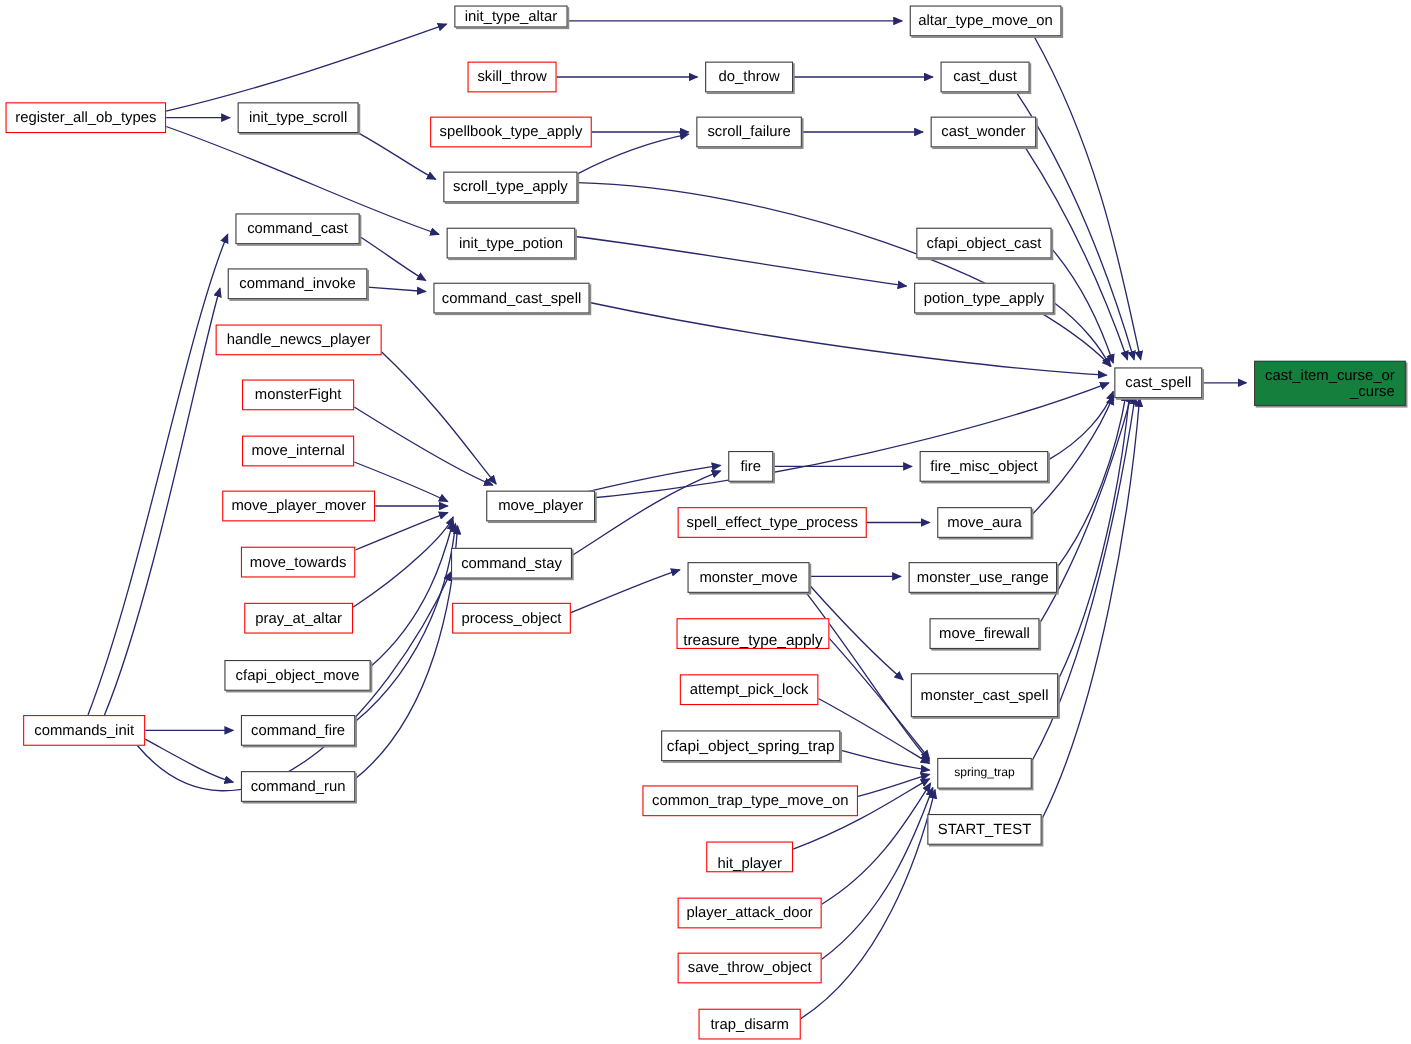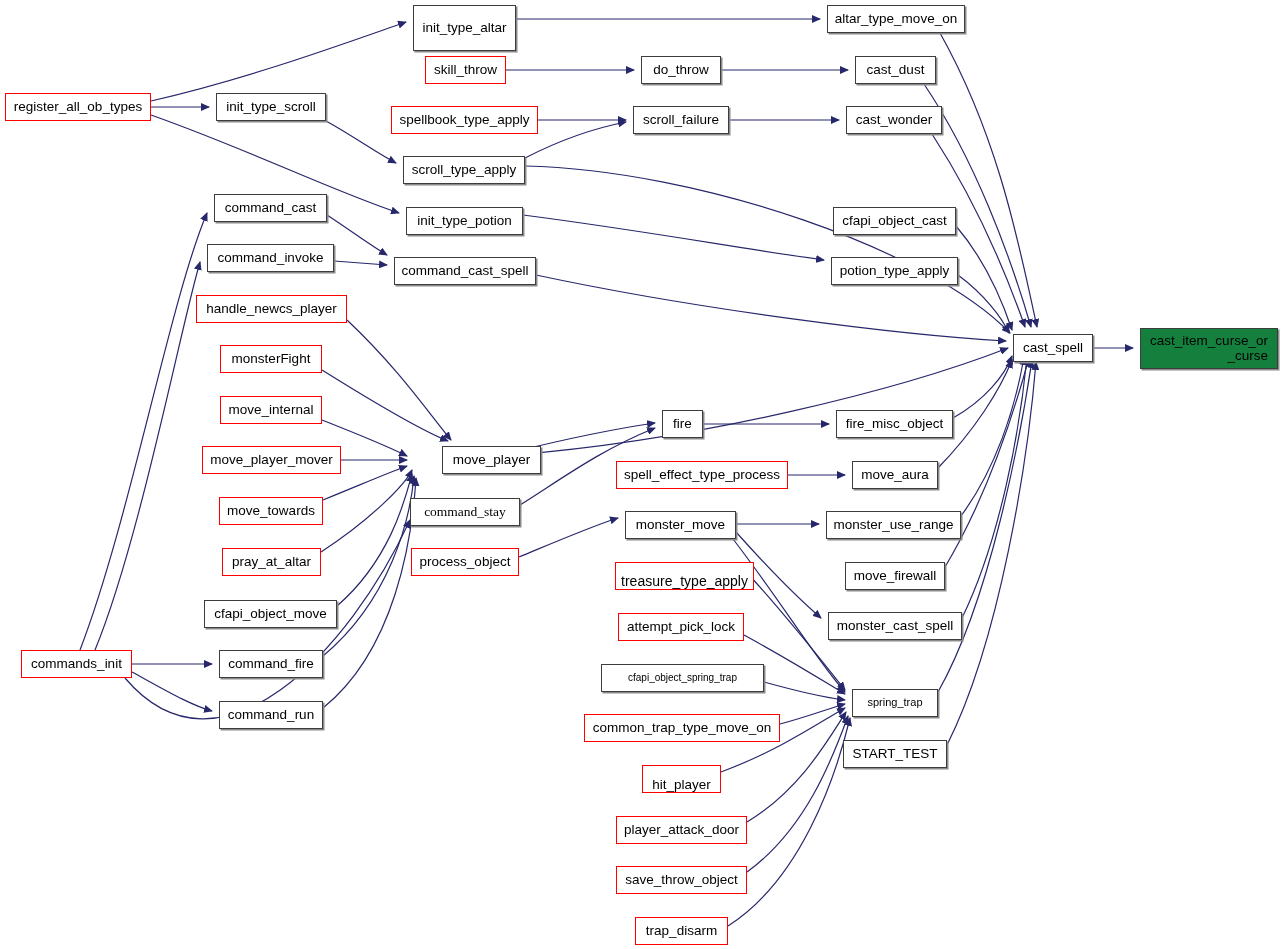--- a/index.html
+++ b/index.html
@@ -79,21 +79,21 @@
         <path d="M721,772 C 780,750 820,722 845,708" fill="none" stroke="#27276b" stroke-width="1.2" marker-end="url(#ah)"></path>
         <path d="M747,822 C 800,790 828,740 846,712" fill="none" stroke="#27276b" stroke-width="1.2" marker-end="url(#ah)"></path>
         <path d="M747,872 C 805,830 832,760 848,716" fill="none" stroke="#27276b" stroke-width="1.2" marker-end="url(#ah)"></path>
         <path d="M728,926 C 800,880 835,780 850,718" fill="none" stroke="#27276b" stroke-width="1.2" marker-end="url(#ah)"></path>
         <path d="M938,692 C 990,600 1020,440 1032,360" fill="none" stroke="#27276b" stroke-width="1.2" marker-end="url(#ah)"></path>
         <path d="M947,745 C 1000,640 1028,460 1036,362" fill="none" stroke="#27276b" stroke-width="1.2" marker-end="url(#ah)"></path>
         <path d="M513,455 C 700,440 900,390 1008,348" fill="none" stroke="#27276b" stroke-width="1.2" marker-end="url(#ah)"></path>
       </g>
   </svg>
   <div id="node-group">
-      <div class="node n-black" style="left: 413px; top: 5px; width: 103px; height: 46px; font-size: 13.5px;"><span class="lbl">init_type_altar</span></div>
+      <div class="node n-black" style="left: 413px; top: 5px; width: 103px; height: 20px; font-size: 13.5px;"><span class="lbl">init_type_altar</span></div>
       <div class="node n-black" style="left: 827px; top: 5px; width: 138px; height: 28px; font-size: 13.5px;"><span class="lbl">altar_type_move_on</span></div>
       <div class="node n-red" style="left: 5px; top: 93px; width: 146px; height: 28px; font-size: 13.5px;"><span class="lbl">register_all_ob_types</span></div>
       <div class="node n-red" style="left: 425px; top: 56px; width: 81px; height: 28px; font-size: 13.5px;"><span class="lbl">skill_throw</span></div>
       <div class="node n-black" style="left: 641px; top: 56px; width: 80px; height: 28px; font-size: 13.5px;"><span class="lbl">do_throw</span></div>
       <div class="node n-black" style="left: 855px; top: 56px; width: 81px; height: 28px; font-size: 13.5px;"><span class="lbl">cast_dust</span></div>
       <div class="node n-black" style="left: 216px; top: 93px; width: 110px; height: 28px; font-size: 13.5px;"><span class="lbl">init_type_scroll</span></div>
       <div class="node n-red" style="left: 391px; top: 106px; width: 147px; height: 28px; font-size: 13.5px;"><span class="lbl">spellbook_type_apply</span></div>
       <div class="node n-black" style="left: 633px; top: 106px; width: 96px; height: 28px; font-size: 13.5px;"><span class="lbl">scroll_failure</span></div>
       <div class="node n-black" style="left: 846px; top: 106px; width: 96px; height: 28px; font-size: 13.5px;"><span class="lbl">cast_wonder</span></div>
       <div class="node n-black" style="left: 403px; top: 156px; width: 122px; height: 28px; font-size: 13.5px;"><span class="lbl">scroll_type_apply</span></div>
@@ -109,33 +109,33 @@
 _curse</span></div>
       <div class="node n-red" style="left: 220px; top: 345px; width: 102px; height: 28px; font-size: 13.5px;"><span class="lbl">monsterFight</span></div>
       <div class="node n-red" style="left: 220px; top: 396px; width: 102px; height: 28px; font-size: 13.5px;"><span class="lbl">move_internal</span></div>
       <div class="node n-black" style="left: 662px; top: 410px; width: 41px; height: 28px; font-size: 13.5px;"><span class="lbl">fire</span></div>
       <div class="node n-black" style="left: 836px; top: 410px; width: 117px; height: 28px; font-size: 13.5px;"><span class="lbl">fire_misc_object</span></div>
       <div class="node n-red" style="left: 202px; top: 446px; width: 139px; height: 28px; font-size: 13.5px;"><span class="lbl">move_player_mover</span></div>
       <div class="node n-black" style="left: 414px; top: 446px; width: 99px; height: 28px; font-size: 13.5px; margin-left: 28px;"><span class="lbl">move_player</span></div>
       <div class="node n-red" style="left: 596px; top: 461px; width: 172px; height: 28px; font-size: 13.5px; margin-left: 20px;"><span class="lbl">spell_effect_type_process</span></div>
       <div class="node n-black" style="left: 852px; top: 461px; width: 86px; height: 28px; font-size: 13.5px;"><span class="lbl">move_aura</span></div>
       <div class="node n-red" style="left: 219px; top: 497px; width: 104px; height: 28px; font-size: 13.5px;"><span class="lbl">move_towards</span></div>
-      <div class="node n-black" style="left: 410px; top: 498px; width: 110px; height: 28px; font-size: 13.5px; font-family: Liberation Serif, serif;"><span class="lbl">command_stay</span></div>
+      <div class="node n-black" style="left: 410px; top: 498px; width: 110px; height: 28px; font-size: 13.5px;"><span class="lbl">command_stay</span></div>
       <div class="node n-black" style="left: 625px; top: 511px; width: 111px; height: 28px; font-size: 13.5px;"><span class="lbl">monster_move</span></div>
       <div class="node n-black" style="left: 826px; top: 511px; width: 135px; height: 28px; font-size: 13.5px;"><span class="lbl">monster_use_range</span></div>
       <div class="node n-red" style="left: 222px; top: 548px; width: 99px; height: 28px; font-size: 13.5px;"><span class="lbl">pray_at_altar</span></div>
       <div class="node n-red" style="left: 411px; top: 548px; width: 108px; height: 28px; font-size: 13.5px;"><span class="lbl">process_object</span></div>
       <div class="node n-red" style="left: 615px; top: 562px; width: 139px; height: 28px; font-size: 14px; align-items: flex-end;"><span class="lbl">treasure_type_apply</span></div>
       <div class="node n-black" style="left: 845px; top: 562px; width: 100px; height: 28px; font-size: 13.5px;"><span class="lbl">move_firewall</span></div>
       <div class="node n-black" style="left: 204px; top: 600px; width: 133px; height: 28px; font-size: 13.5px;"><span class="lbl">cfapi_object_move</span></div>
       <div class="node n-red" style="left: 618px; top: 613px; width: 126px; height: 28px; font-size: 13.5px;"><span class="lbl">attempt_pick_lock</span></div>
-      <div class="node n-black" style="left: 828px; top: 612px; width: 134px; height: 28px; font-size: 13.5px;"><span class="lbl">monster_cast_spell</span></div>
+      <div class="node n-black" style="left: 828px; top: 612px; width: 134px; height: 40px; font-size: 13.5px;"><span class="lbl">monster_cast_spell</span></div>
       <div class="node n-red" style="left: 21px; top: 650px; width: 111px; height: 28px; font-size: 13.5px;"><span class="lbl">commands_init</span></div>
       <div class="node n-black" style="left: 219px; top: 650px; width: 104px; height: 28px; font-size: 13.5px;"><span class="lbl">command_fire</span></div>
-      <div class="node n-black" style="left: 601px; top: 664px; width: 163px; height: 28px; font-size: 10px;"><span class="lbl">cfapi_object_spring_trap</span></div>
+      <div class="node n-black" style="left: 601px; top: 664px; width: 163px; height: 28px; font-size: 14px;"><span class="lbl">cfapi_object_spring_trap</span></div>
       <div class="node n-black" style="left: 852px; top: 689px; width: 86px; height: 28px; font-size: 11px;"><span class="lbl">spring_trap</span></div>
       <div class="node n-black" style="left: 219px; top: 701px; width: 104px; height: 28px; font-size: 13.5px;"><span class="lbl">command_run</span></div>
       <div class="node n-red" style="left: 584px; top: 714px; width: 196px; height: 28px; font-size: 13.5px;"><span class="lbl">common_trap_type_move_on</span></div>
       <div class="node n-black" style="left: 843px; top: 740px; width: 104px; height: 28px; font-size: 13.5px;"><span class="lbl">START_TEST</span></div>
       <div class="node n-red" style="left: 642px; top: 765px; width: 79px; height: 28px; font-size: 13.5px; align-items: flex-end;"><span class="lbl">hit_player</span></div>
       <div class="node n-red" style="left: 616px; top: 816px; width: 131px; height: 28px; font-size: 13.5px;"><span class="lbl">player_attack_door</span></div>
       <div class="node n-red" style="left: 616px; top: 866px; width: 131px; height: 28px; font-size: 13.5px;"><span class="lbl">save_throw_object</span></div>
       <div class="node n-red" style="left: 635px; top: 917px; width: 93px; height: 28px; font-size: 13.5px;"><span class="lbl">trap_disarm</span></div>
     </div>
 </div>

